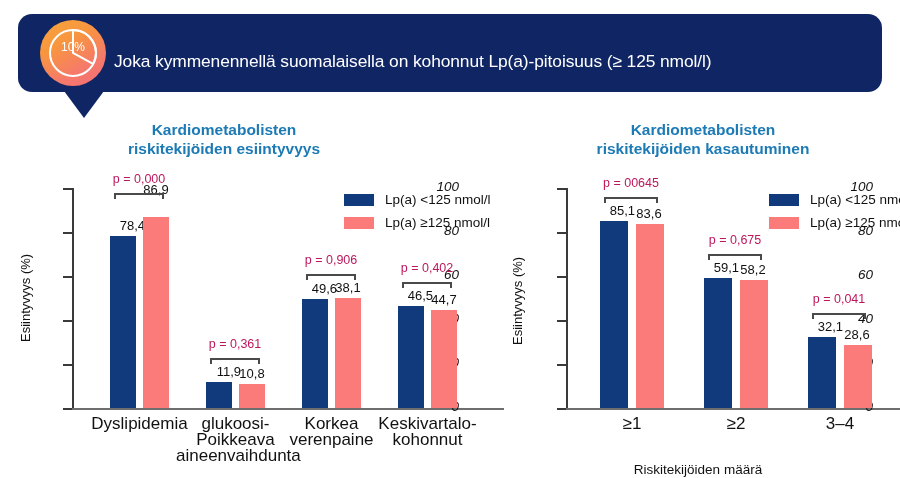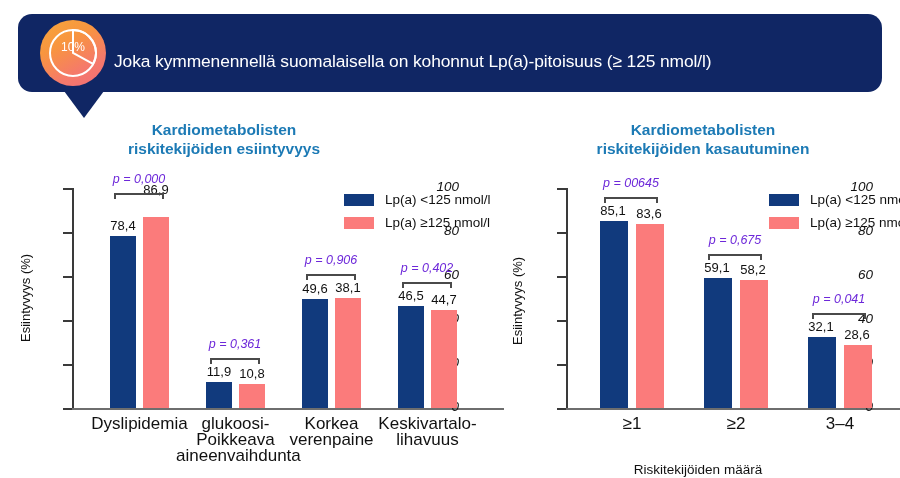--- a/index.html
+++ b/index.html
@@ -165,21 +165,21 @@
   #plot-right .bar.pink { left: 36px; }
 
   .vlabel {
     position: absolute;
     font-size: 13px;
     color: #111;
     text-align: center;
     width: 44px;
     white-space: nowrap;
   }
-  .vlabel.blue-v { left: -9px; }
+  .vlabel.blue-v { left: -9px; text-align: right; }
   .vlabel.pink-v { left: 24px; }
   #plot-right .vlabel.pink-v { left: 27px; }
 
   .pbracket { position: absolute; }
   .pbracket .bline {
     position: absolute;
     left: 0; top: 0;
     height: 2px;
     background: #4a4a4a;
   }
@@ -188,22 +188,21 @@
     top: 0;
     width: 2px; height: 6px;
     background: #4a4a4a;
   }
   .ptext {
     position: absolute;
     bottom: 9px;
     left: 50%;
     transform: translateX(-50%);
     font-size: 12.5px;
-    font-style: italic;
-    color: #6d28d9;
+    color: #be185d;
     white-space: nowrap;
   }
 
   
   .legend { position: absolute; }
   #legend-left  { left: 330px; top: 82px; }
   #legend-right { left: 273px; top: 82px; }
   .legend-row {
     display: flex;
     align-items: center;
@@ -335,21 +334,21 @@
         <div>glukoosi-</div>
         <div>Poikkeava</div>
         <div>aineenvaihdunta</div>
       </div>
       <div class="xlabel" style="left: 258px; top: 306px; width: 119px;">
         <div>Korkea</div>
         <div>verenpaine</div>
       </div>
       <div class="xlabel" style="left: 354px; top: 306px; width: 119px;">
         <div>Keskivartalo-</div>
-        <div>lihavuus</div>
+        <div>kohonnut</div>
       </div>
     </div>
 </div>
 
 <div class="panel" id="panel-right">
   <div class="chart-title">
     <div>Kardiometabolisten</div>
     <div>riskitekijöiden kasautuminen</div>
   </div>
 

